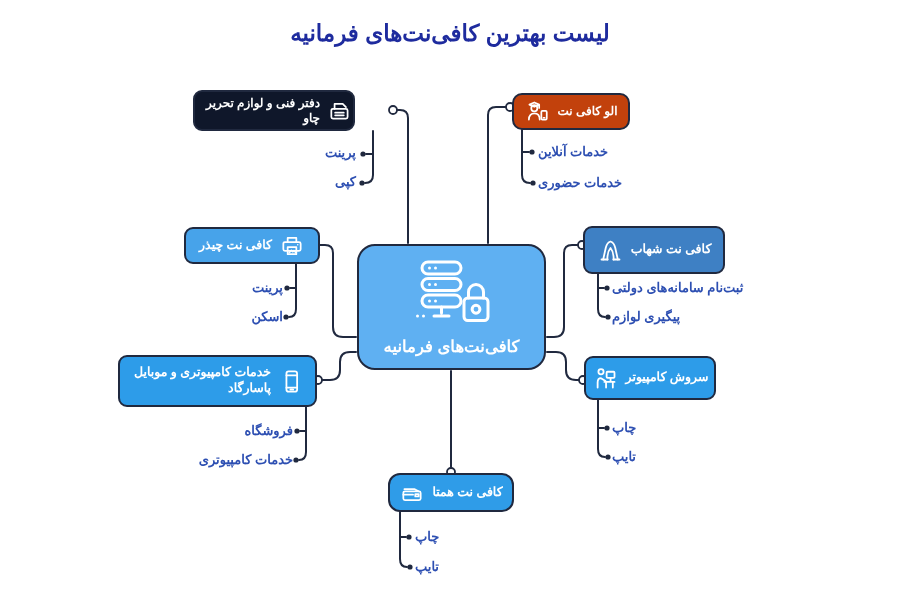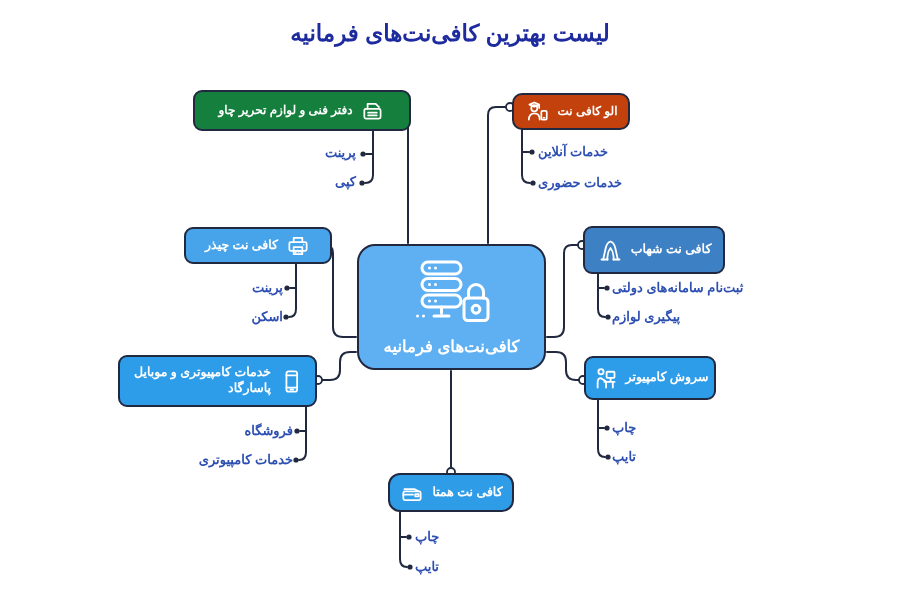--- a/index.html
+++ b/index.html
@@ -17,23 +17,23 @@
   #wires path{stroke:#20293f;stroke-width:2;fill:none;stroke-linecap:round;}
   #wires circle.port{fill:#ffffff;stroke:#20293f;stroke-width:1.8;}
   #wires circle.dot{fill:#20293f;stroke:none;}
   
   .node{
     position:absolute;box-sizing:border-box;border:2px solid #20293f;border-radius:9px;
     display:flex;align-items:center;justify-content:center;gap:7px;direction:rtl;
     color:#fff;font-weight:700;font-size:12.5px;line-height:1.25;text-align:right;
   }
   .node .nicon{display:flex;align-items:center;flex:0 0 auto;}
-  .n1{left:193px;top:90px;width:218px;height:41px;background:#15803d;font-size:12px;}
+  .n1{left:193px;top:90px;width:162px;height:41px;background:#0f172a;font-size:12px;}
   .n2{left:512px;top:93px;width:118px;height:37px;background:#c2410c;font-size:12px;border-radius:10px;}
-  .n3{left:184px;top:227px;width:148px;height:37px;background:#47a3ea;}
+  .n3{left:184px;top:227px;width:136px;height:37px;background:#47a3ea;}
   .n4{left:583px;top:226px;width:142px;height:48px;background:#3e80c4;}
   .n5{left:118px;top:355px;width:199px;height:52px;background:#2d9ce9;padding:4px 10px;}
   .n6{left:584px;top:356px;width:132px;height:44px;background:#2d9ce9;}
   .n7{left:388px;top:473px;width:126px;height:39px;background:#2f9ce8;border-radius:12px;}
   .center-node{
     position:absolute;left:357px;top:244px;width:189px;height:126px;background:#5fb0f2;
     box-sizing:border-box;border:2px solid #20293f;border-radius:18px;
     display:flex;flex-direction:column;align-items:center;justify-content:center;gap:8px;
     color:#fff;font-weight:700;font-size:16.5px;direction:rtl;
   }

